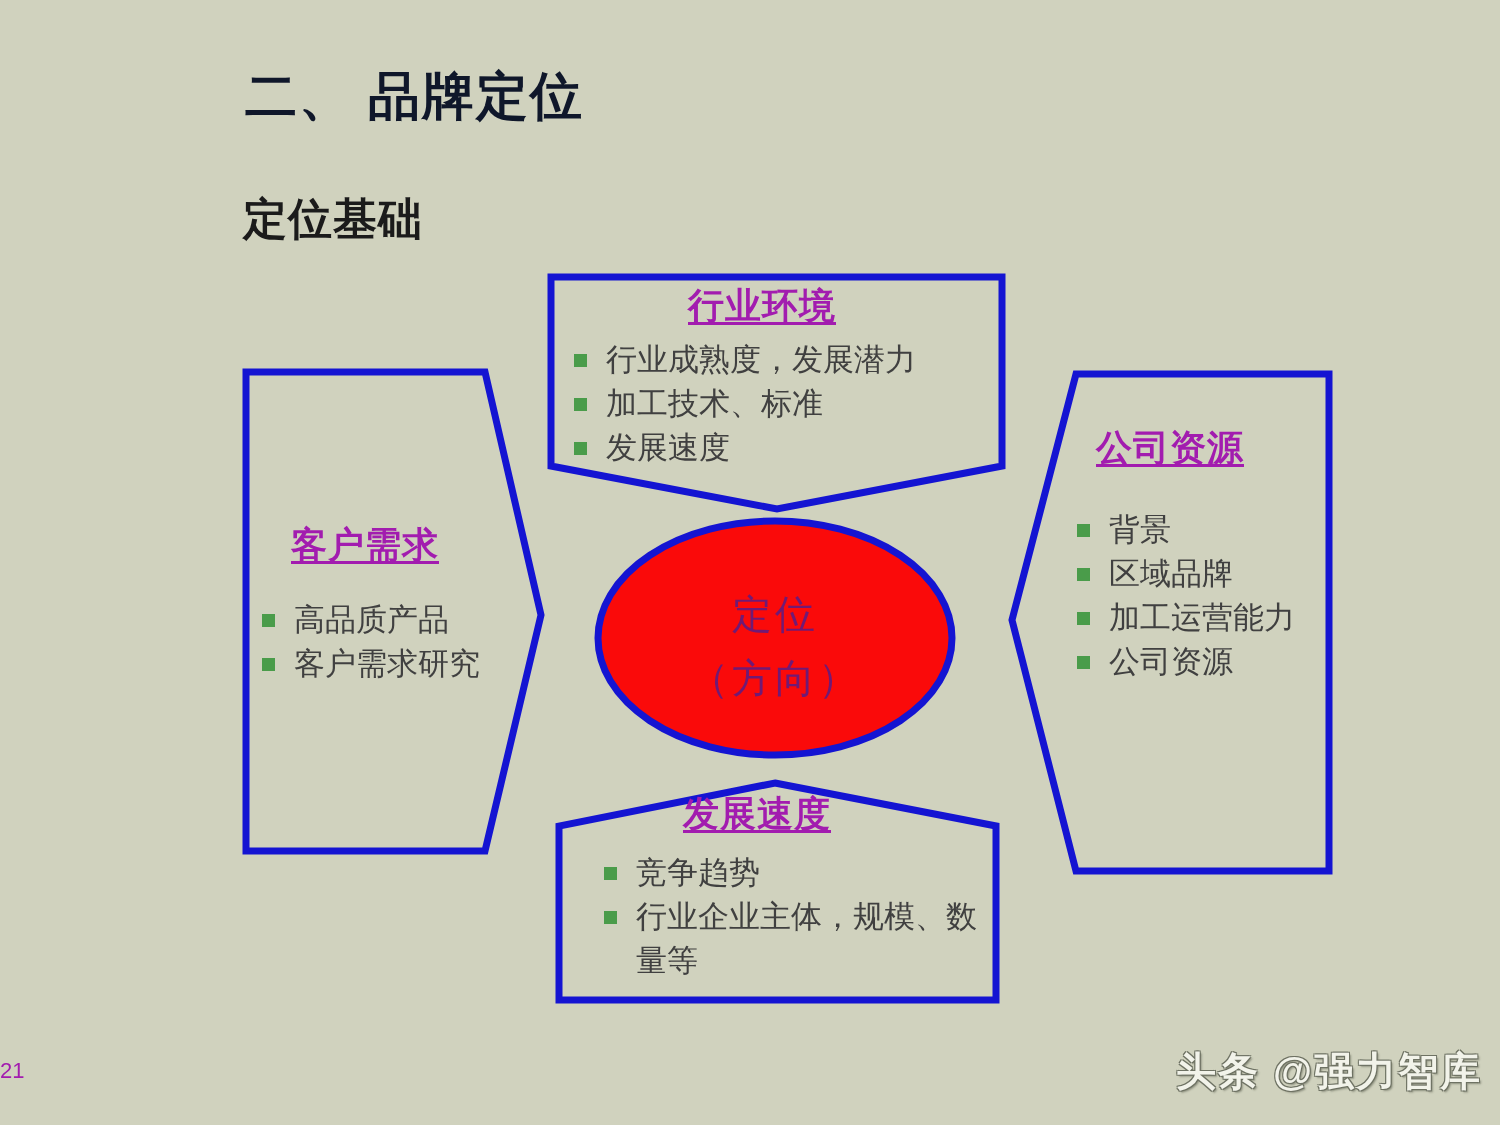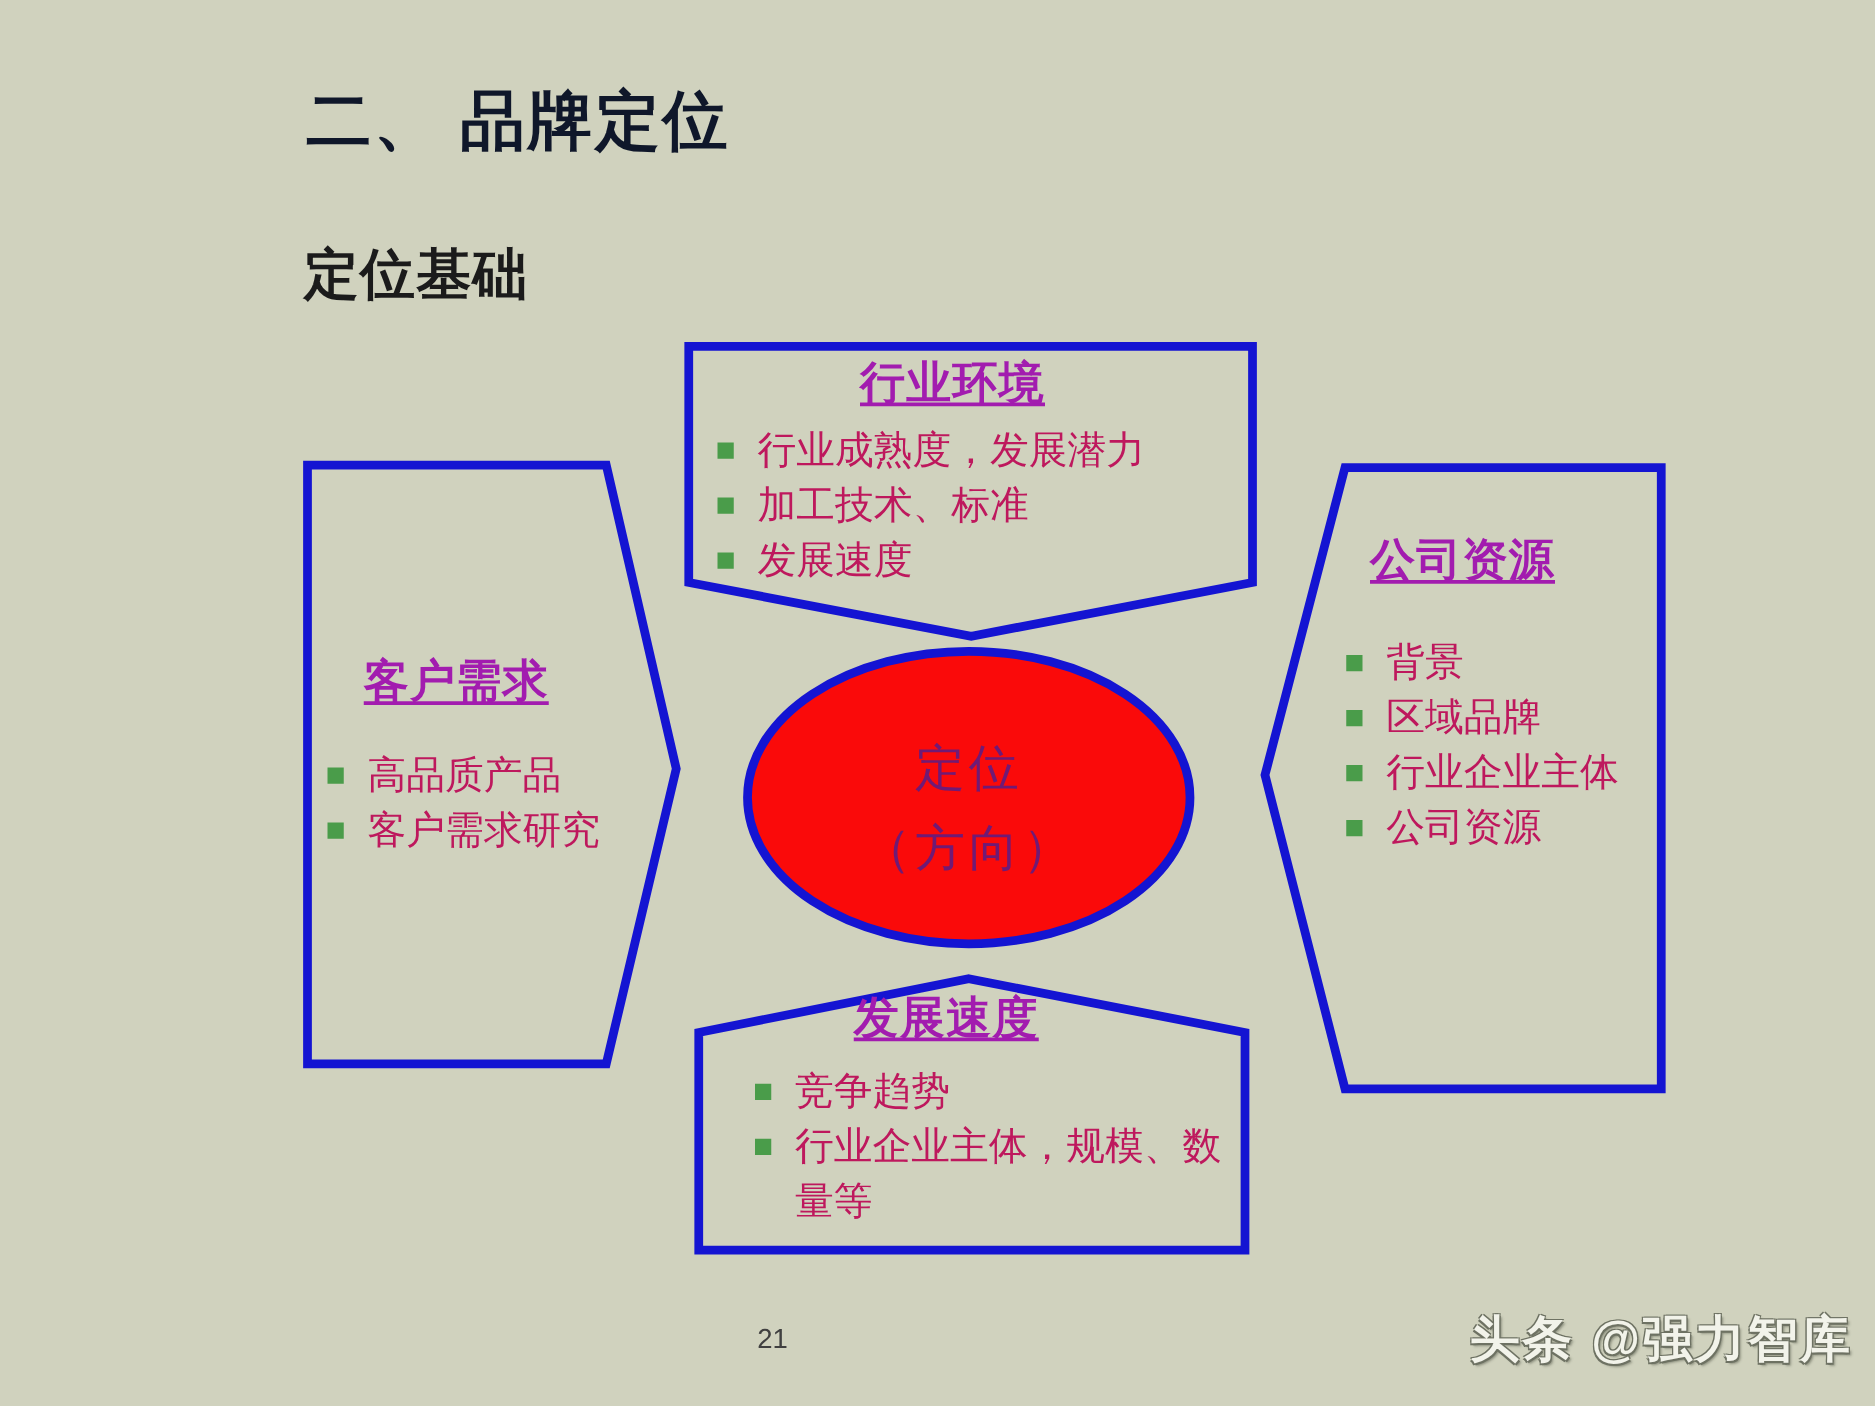--- a/index.html
+++ b/index.html
@@ -73,21 +73,21 @@
     position: absolute;
     list-style: none;
     margin: 0;
     padding: 0;
   }
   .bullets li {
     position: relative;
     padding-left: 36px;
     font-size: 31px;
     line-height: 44px;
-    color: #be185d;
+    color: #404040;
     white-space: nowrap;
   }
   .bullets li .sq {
     position: absolute;
     left: 4px;
     top: 16px;
     width: 13px;
     height: 13px;
     background: #4a9c4a;
   }
@@ -105,23 +105,23 @@
     font-weight: normal;
     letter-spacing: 3px;
   }
 
   
   .page-num {
     position: absolute;
     left: 0;
     top: 1058px;
     width: 1236px;
-    text-align: center;
+    text-align: left;
     font-size: 22px;
-    color: #404040;
+    color: #a21caf;
     font-family: "Liberation Sans", sans-serif;
   }
   .watermark {
     position: absolute;
     right: 18px;
     top: 1044px;
     font-size: 40px;
     font-weight: bold;
     color: #f2f3ea;
     font-family: "Liberation Sans", sans-serif;
@@ -168,21 +168,21 @@
   <div class="box-head" style="left:291px; top:521px;">客户需求</div>
   <ul class="bullets" style="left:258px; top:598px;">
     <li><span class="sq"></span><span>高品质产品</span></li>
     <li><span class="sq"></span><span>客户需求研究</span></li>
   </ul>
 
   <div class="box-head" style="left:1096px; top:424px;">公司资源</div>
   <ul class="bullets" style="left:1073px; top:508px;">
     <li><span class="sq"></span><span>背景</span></li>
     <li><span class="sq"></span><span>区域品牌</span></li>
-    <li><span class="sq"></span><span>行业企业主体</span></li>
+    <li><span class="sq"></span><span>加工运营能力</span></li>
     <li><span class="sq"></span><span>公司资源</span></li>
   </ul>
 
   <div class="box-head" style="left:683px; top:790px;">发展速度</div>
   <ul class="bullets" style="left:600px; top:851px; width:390px;">
     <li><span class="sq"></span><span>竞争趋势</span></li>
     <li class="wrap"><span class="sq"></span><span>行业企业主体，规模、数量等</span></li>
   </ul>
 
   <div class="center-label" style="left:595px; top:587px;">定位</div>

